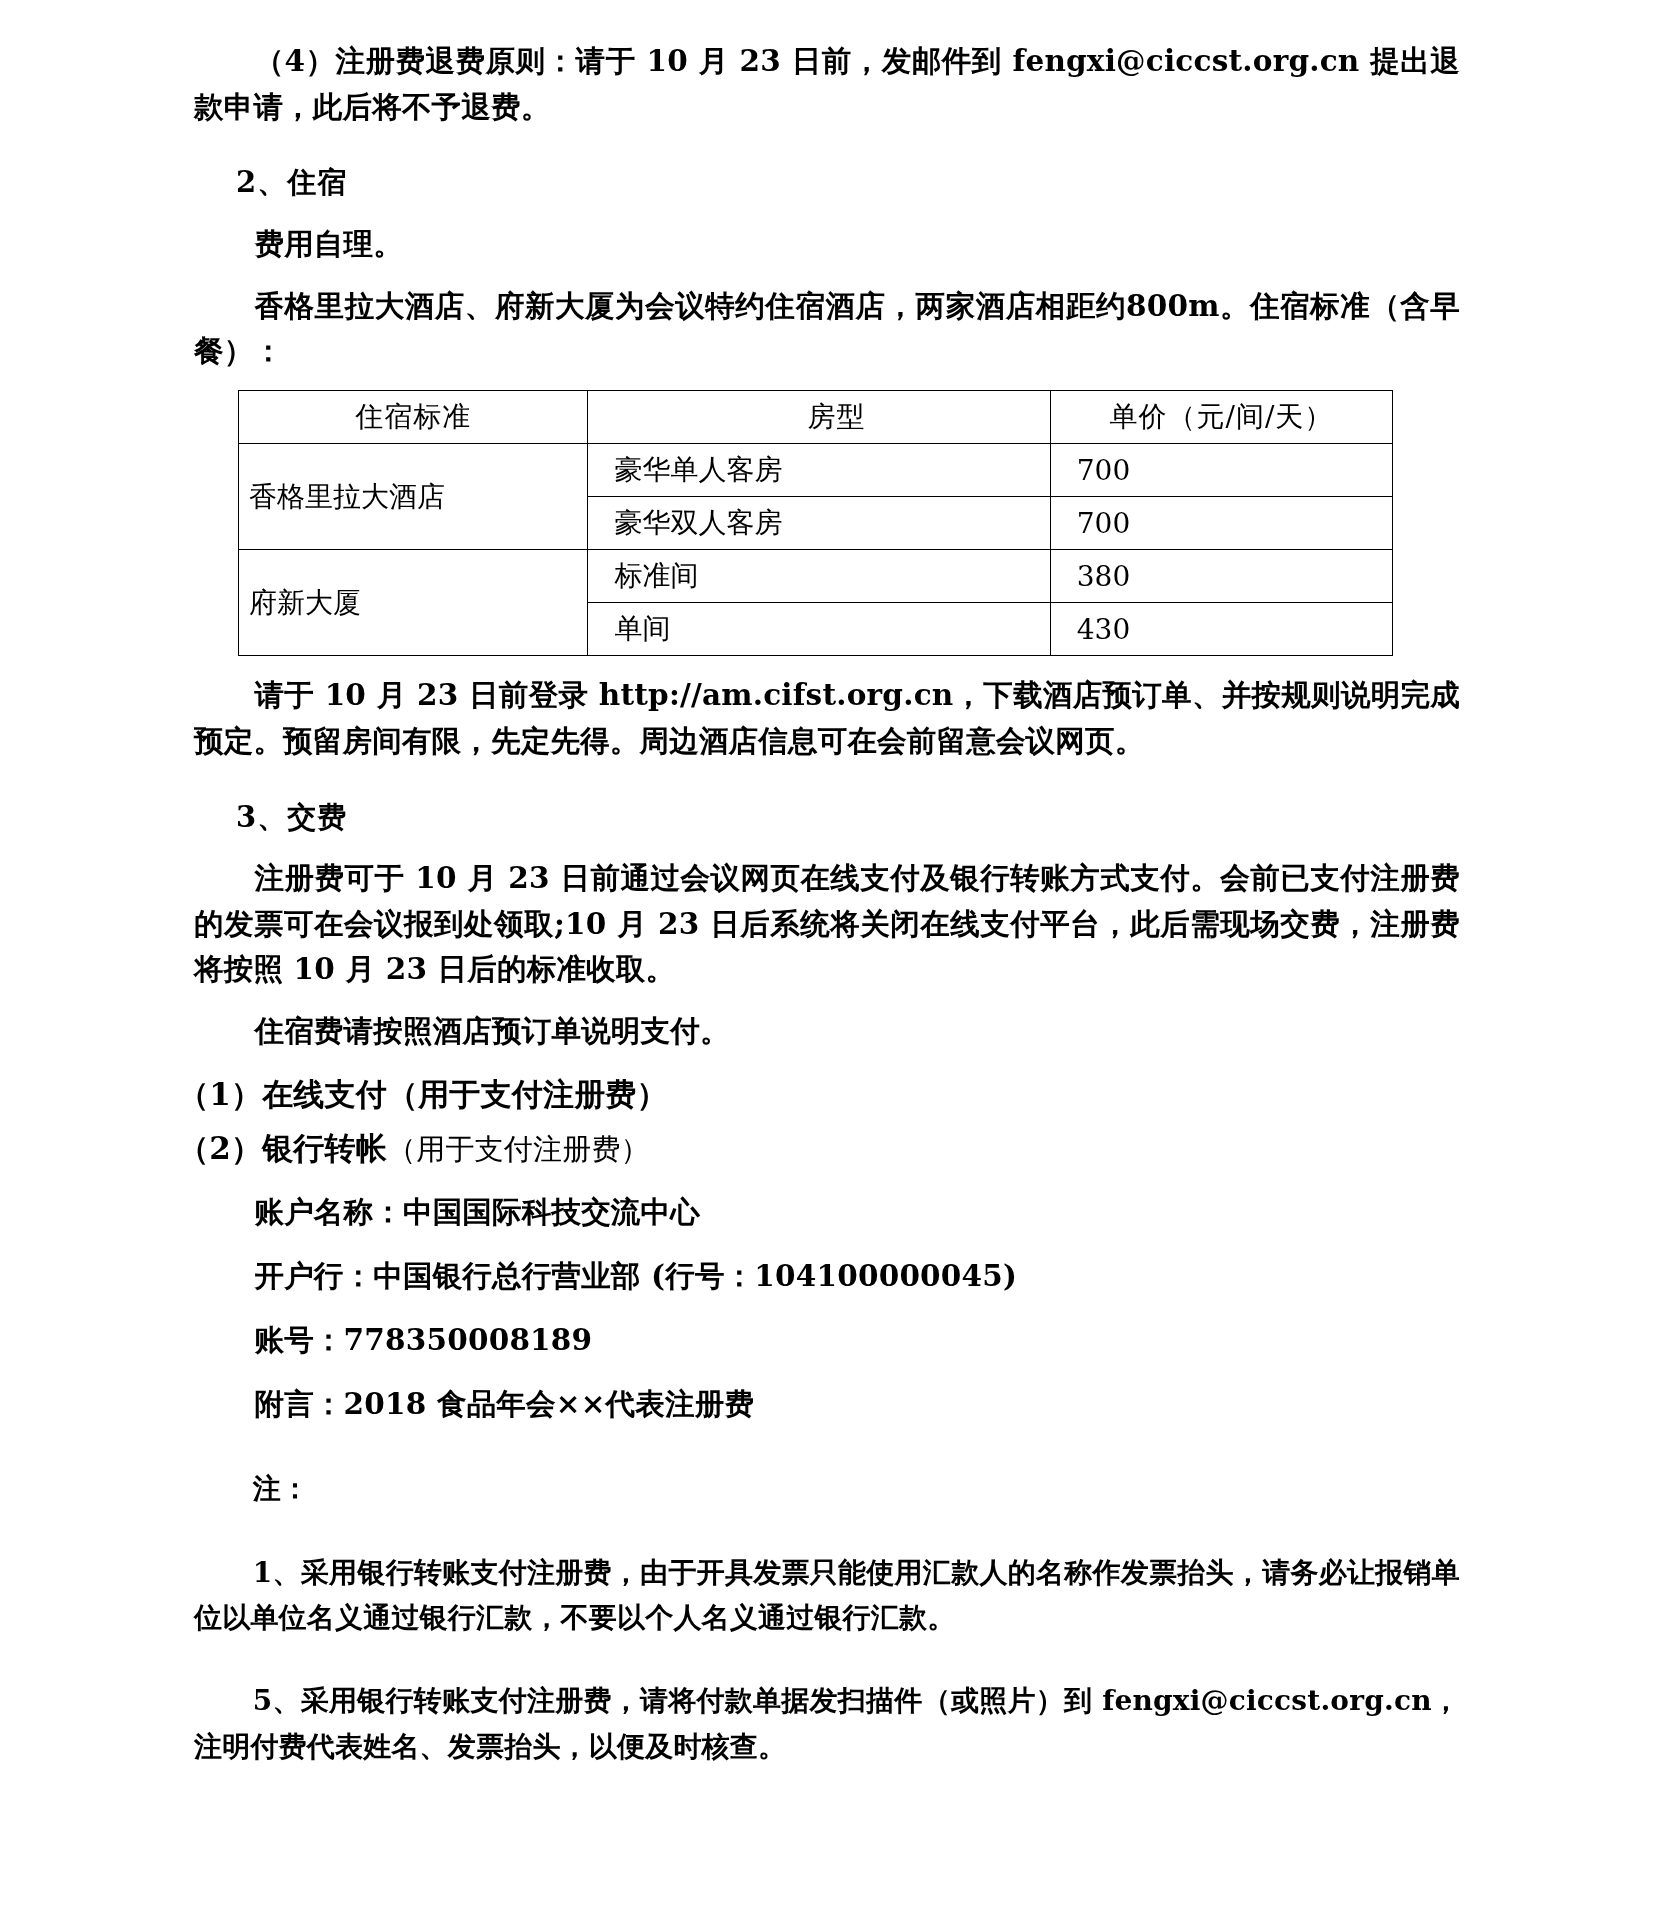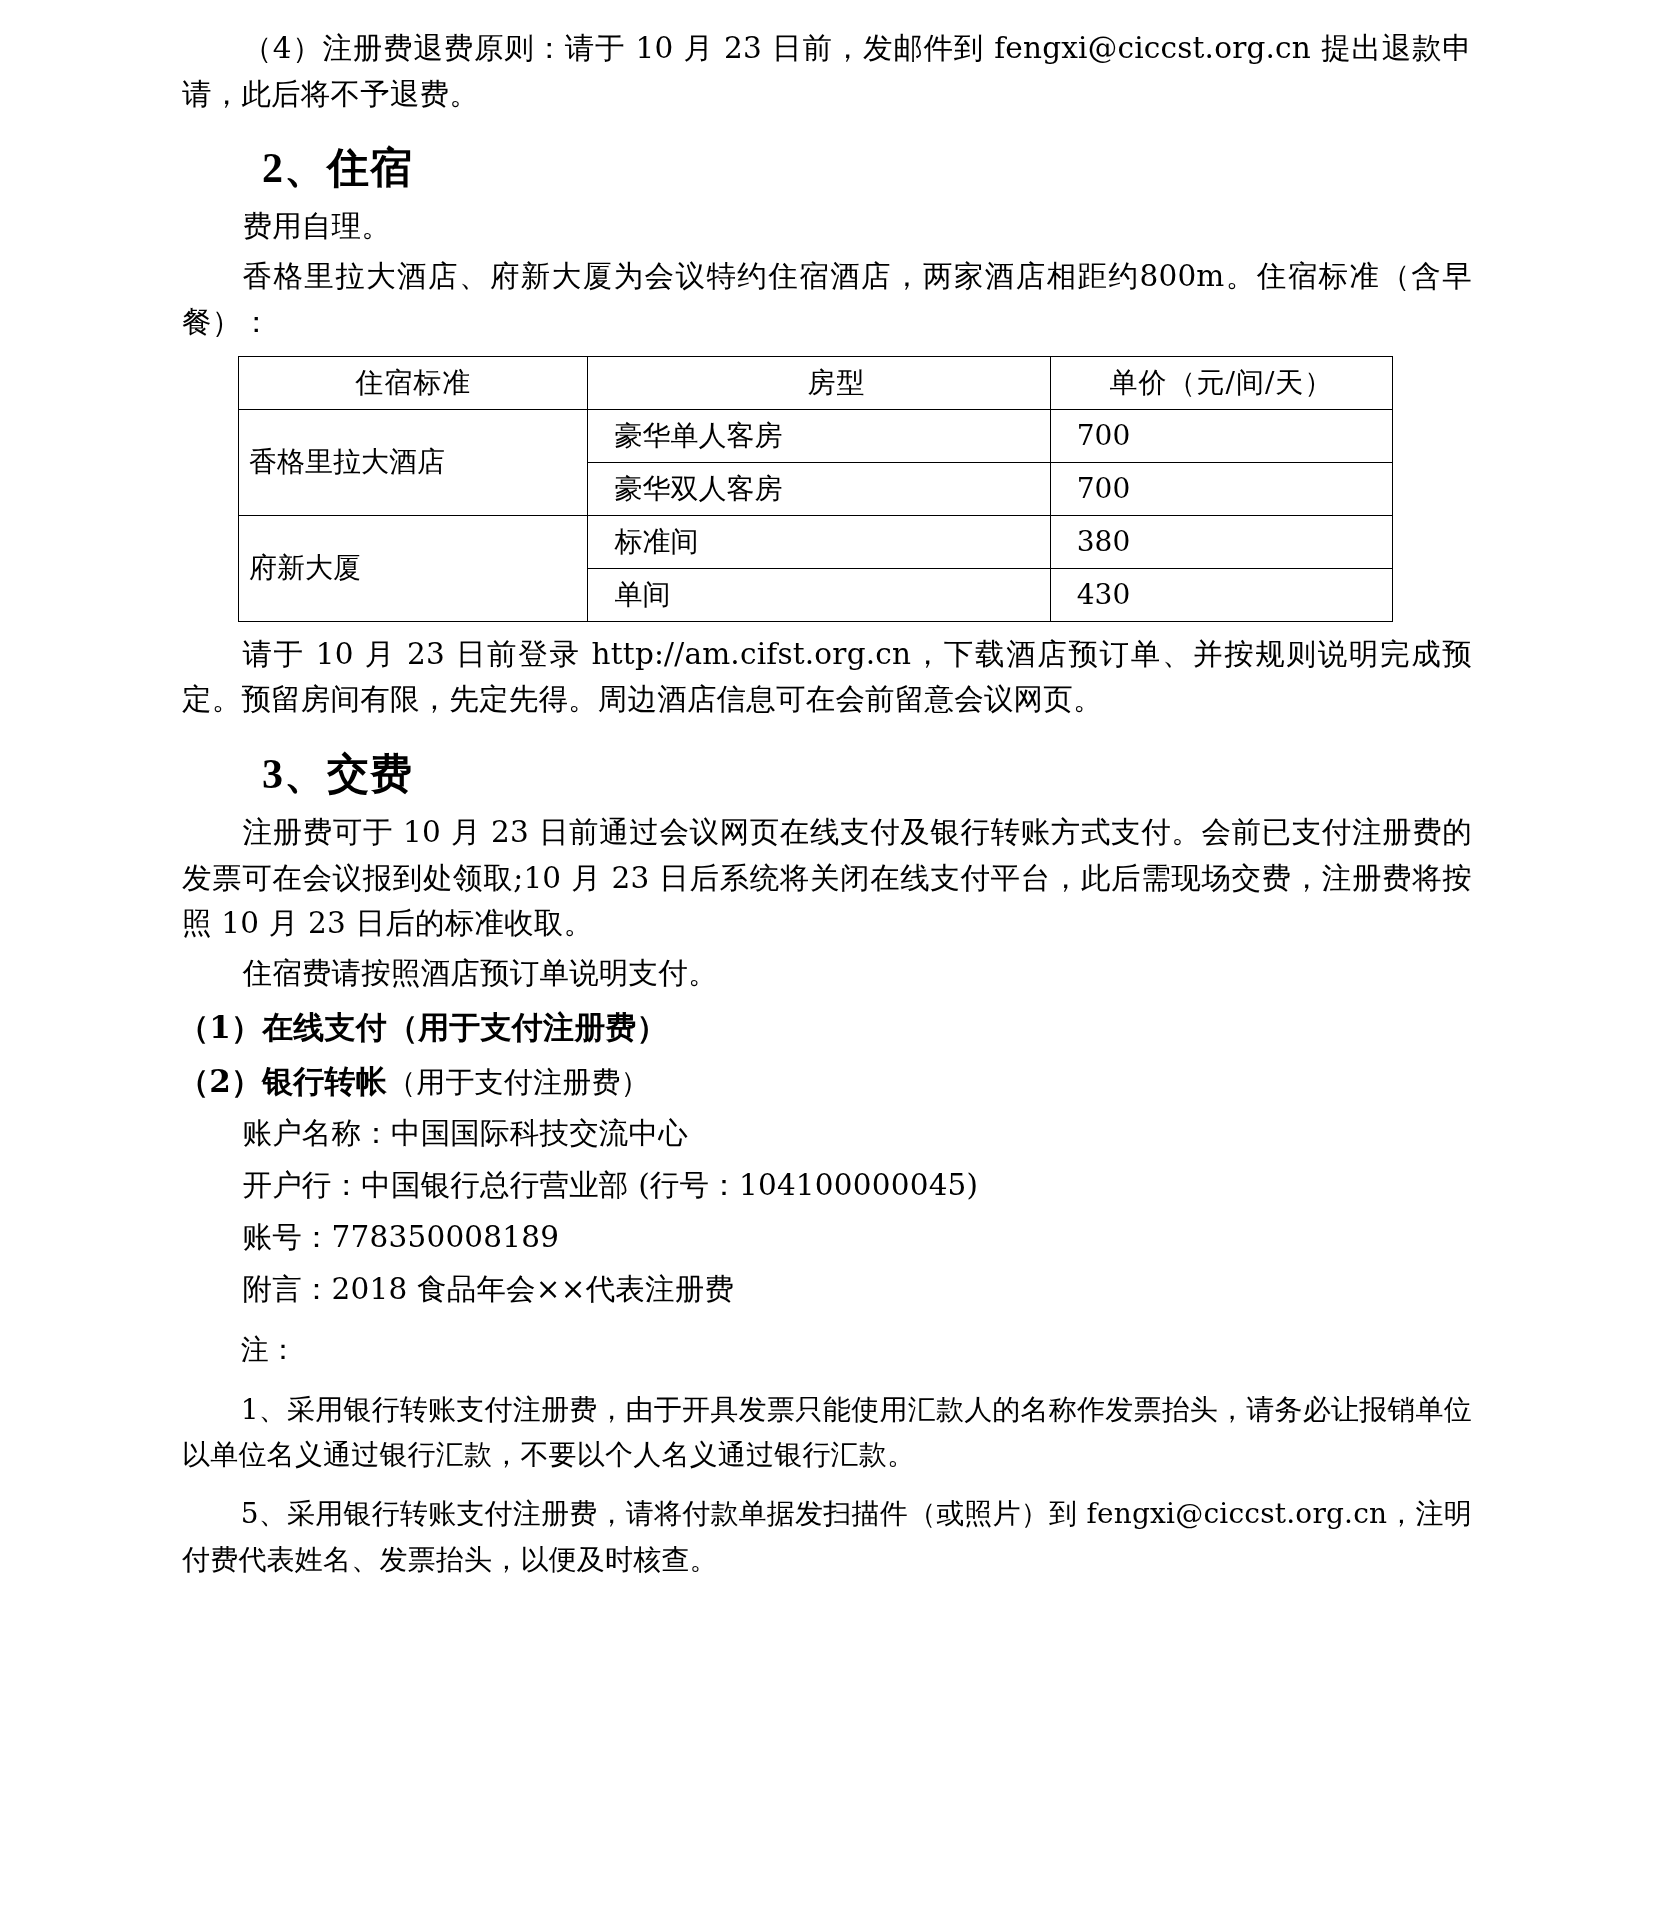--- a/index.html
+++ b/index.html
@@ -14,38 +14,38 @@
     color: #000000;
     position: relative;
     overflow: hidden;
   }
   .page {
     box-sizing: border-box;
     padding: 22px 178px 0 178px;
     width: 1654px;
   }
   p {
-    margin: 4px;
+    margin: 16px;
     font-size: 29.5px;
     line-height: 1.55;
     text-align: justify;
     text-justify: inter-ideograph;
     letter-spacing: 0.2px;
+    font-weight: bold;
   }
   .indent {
     text-indent: 2.05em;
   }
   .heading {
-    font-size: 42px;
+    font-size: 29px;
     font-weight: bold;
     margin: 10px 0 4px 0;
     text-indent: 2em;
     letter-spacing: 1px;
     line-height: 1.5;
-    font-family: Liberation Serif, serif;
   }
   .subheading {
     font-size: 31px;
     font-weight: bold;
     text-indent: 0;
     margin: 6px 0 2px 0;
     line-height: 1.55;
   }
   .subheading .light {
     font-weight: normal;

